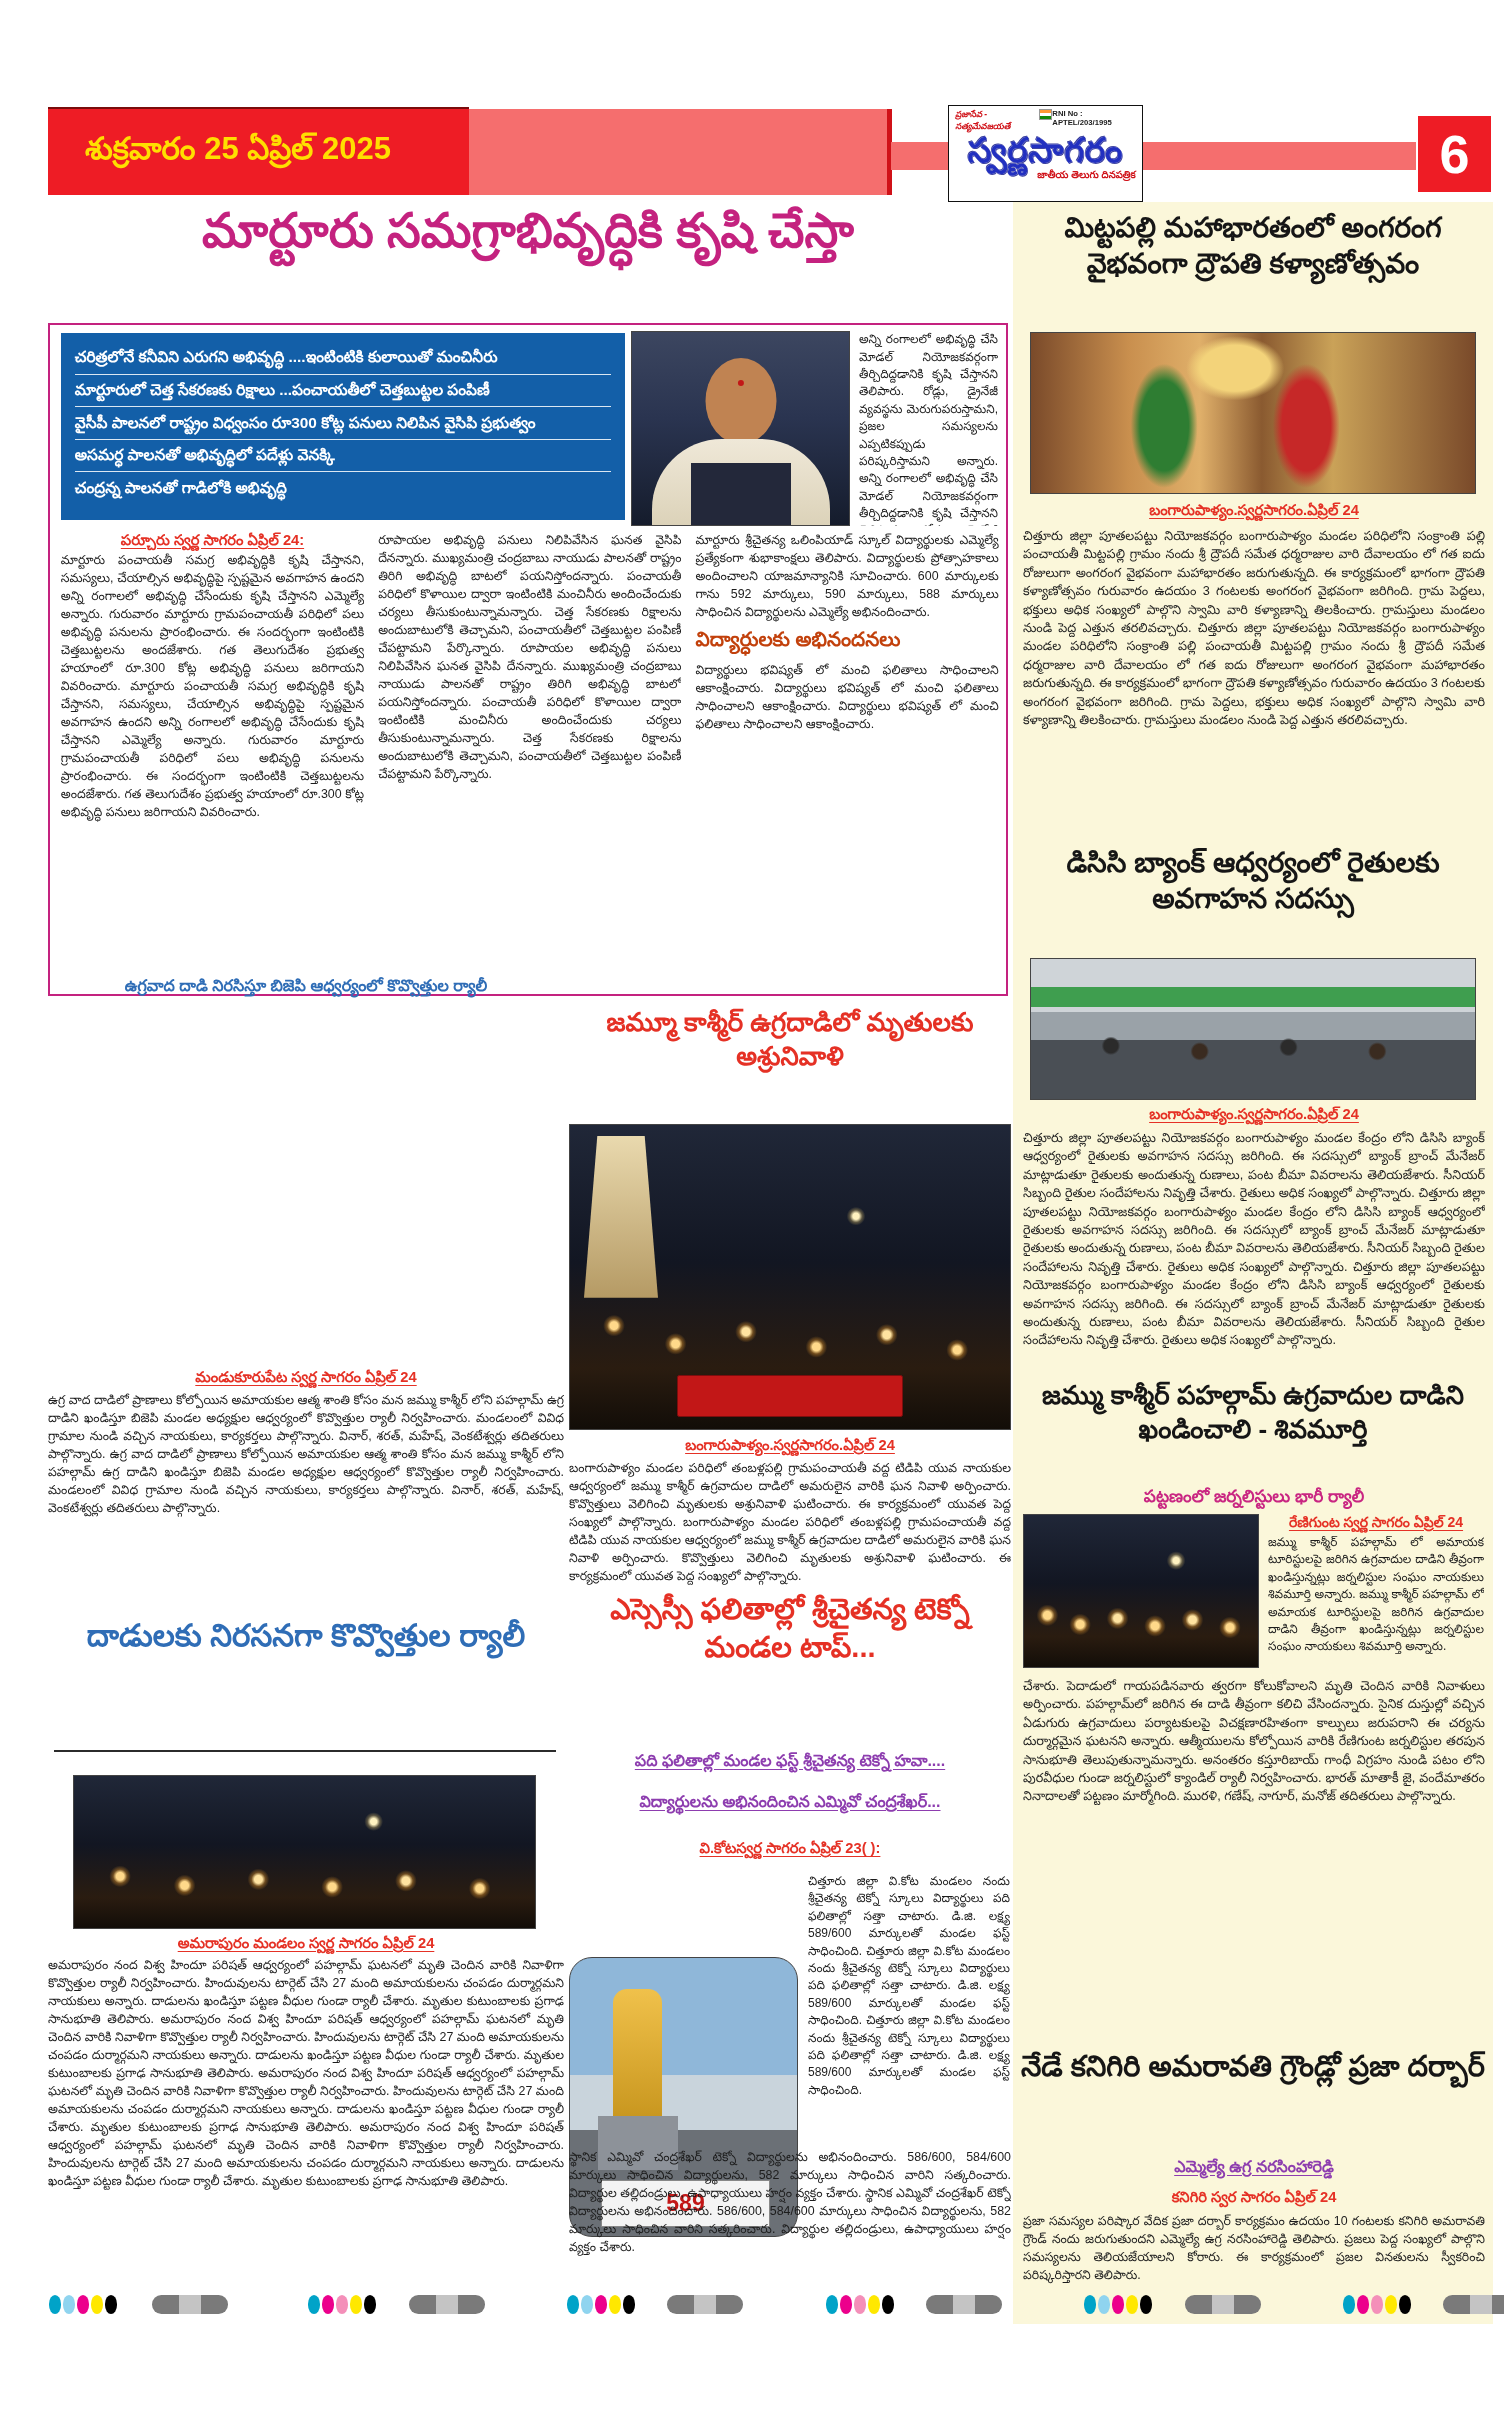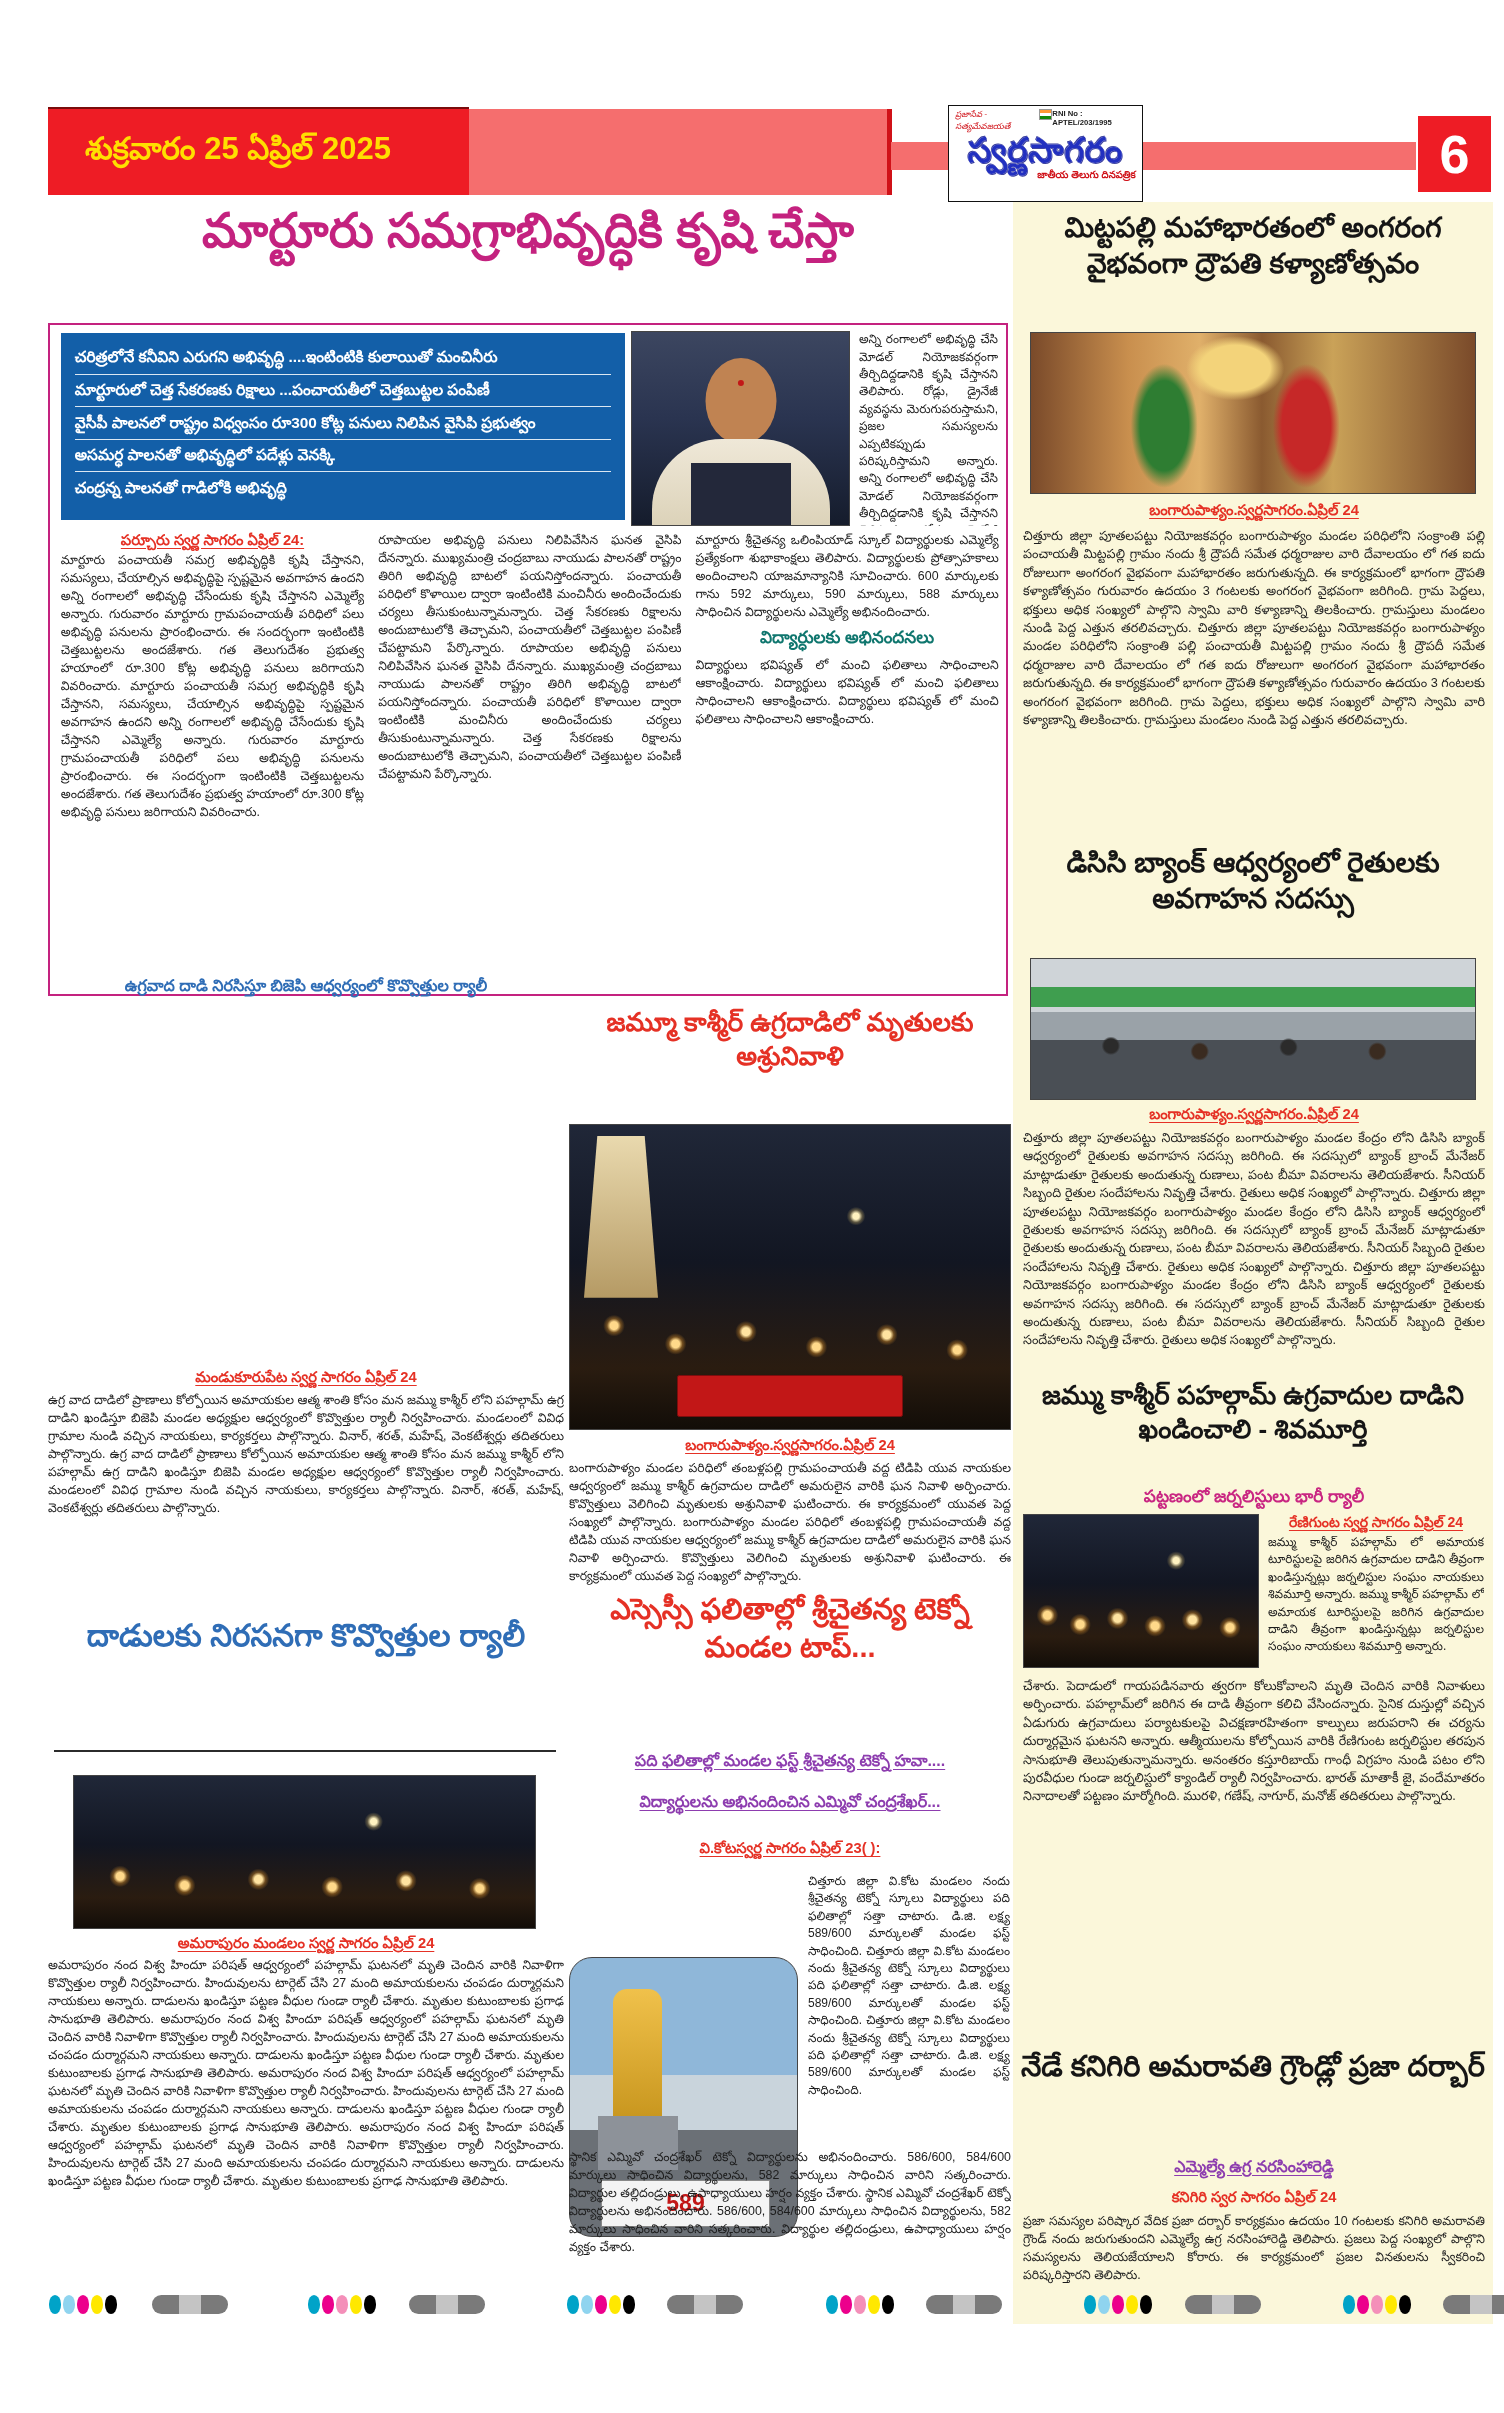--- a/index.html
+++ b/index.html
@@ -7,21 +7,21 @@
         font-family:"Liberation Sans",sans-serif;color:#1d1d1d;overflow:hidden;}
   .abs{position:absolute;}
   
   .date-band{background:#ee1c25;color:#ffdf00;font-weight:bold;font-size:31px;
              display:flex;align-items:center;padding-left:37px;box-sizing:border-box;
              border-top:2.3px solid #7a0c0c;}
   .salmon{background:#f56e6e;}
   .salmon-edge{background:#d01118;}
   .masthead{background:#ffffff;border:1.5px solid #111;box-sizing:border-box;padding:3.1px 6.2px;}
   .mast-row1{display:flex;justify-content:space-between;align-items:flex-start;}
-  .mast-tagline{color:#d01118;font-size:8.5px;font-style:italic;font-weight:normal;}
+  .mast-tagline{color:#d01118;font-size:8.5px;font-style:italic;font-weight:bold;}
   .mast-rni{color:#222;font-size:7.7px;font-weight:bold;}
   .flag{display:inline-block;width:12.4px;height:8.5px;vertical-align:middle;margin-left:2.3px;
         background:linear-gradient(180deg,#ff9933 0 33%,#ffffff 33% 66%,#138808 66% 100%);
         border:0.8px solid #999;}
   .mast-title{color:#2230c0;font-size:34px;font-weight:bold;text-align:center;letter-spacing:0.8px;
               line-height:1.05;text-shadow:0 0 1.5px #fff,0.8px 0.8px 0 #141a8c,-0.8px -0.8px 0 #141a8c;}
   .mast-bottom{color:#d01118;font-size:10px;font-weight:bold;text-align:right;}
   .page-num{background:#ee1c25;color:#ffffff;font-size:54px;font-weight:bold;
             display:flex;align-items:center;justify-content:center;}
   
@@ -36,21 +36,21 @@
   .dateline{color:#e53125;font-weight:bold;font-size:14.7px;text-align:center;}
   
   .body-txt{font-size:12.4px;line-height:1.45;text-align:justify;overflow:hidden;color:#1d1d1d;}
   .cream-panel{background:#fbf7da;}
   
   .main-box{border:2.3px solid #c4227f;background:#fff;box-sizing:border-box;}
   .blue-box{background:#135fa8;color:#ffffff;box-sizing:border-box;padding:9.3px 14px;}
   .blue-box .line{font-size:15.4px;font-weight:bold;padding:5.4px 0;
                   border-bottom:0.8px solid rgba(255,255,255,.85);line-height:1.35;}
   .blue-box .line:last-child{border-bottom:none;}
-  .crosshead{color:#0f766e;font-weight:bold;font-size:17px;text-align:center;margin:6.2px 0;}
+  .crosshead{color:#c2410c;font-weight:bold;font-size:20px;margin:6.2px 0;}
   .cols{display:flex;gap:14px;overflow:hidden;}
   .cols .col{flex:1;overflow:hidden;}
   
   .photo{border:0.8px solid #444;overflow:hidden;box-sizing:border-box;}
   .ph-portrait{background:linear-gradient(180deg,#3c4660 0%,#2a3450 45%,#151c2c 100%);}
   .face{position:absolute;left:50%;top:26px;transform:translateX(-50%);width:71px;height:86px;
         border-radius:50%;background:#c08352;}
   .tilaka{position:absolute;left:50%;top:48px;transform:translateX(-50%);width:6.2px;height:6.2px;
           border-radius:50%;background:#c21717;}
   .shawl{position:absolute;left:50%;bottom:-14px;transform:translateX(-50%);width:178px;height:100px;

